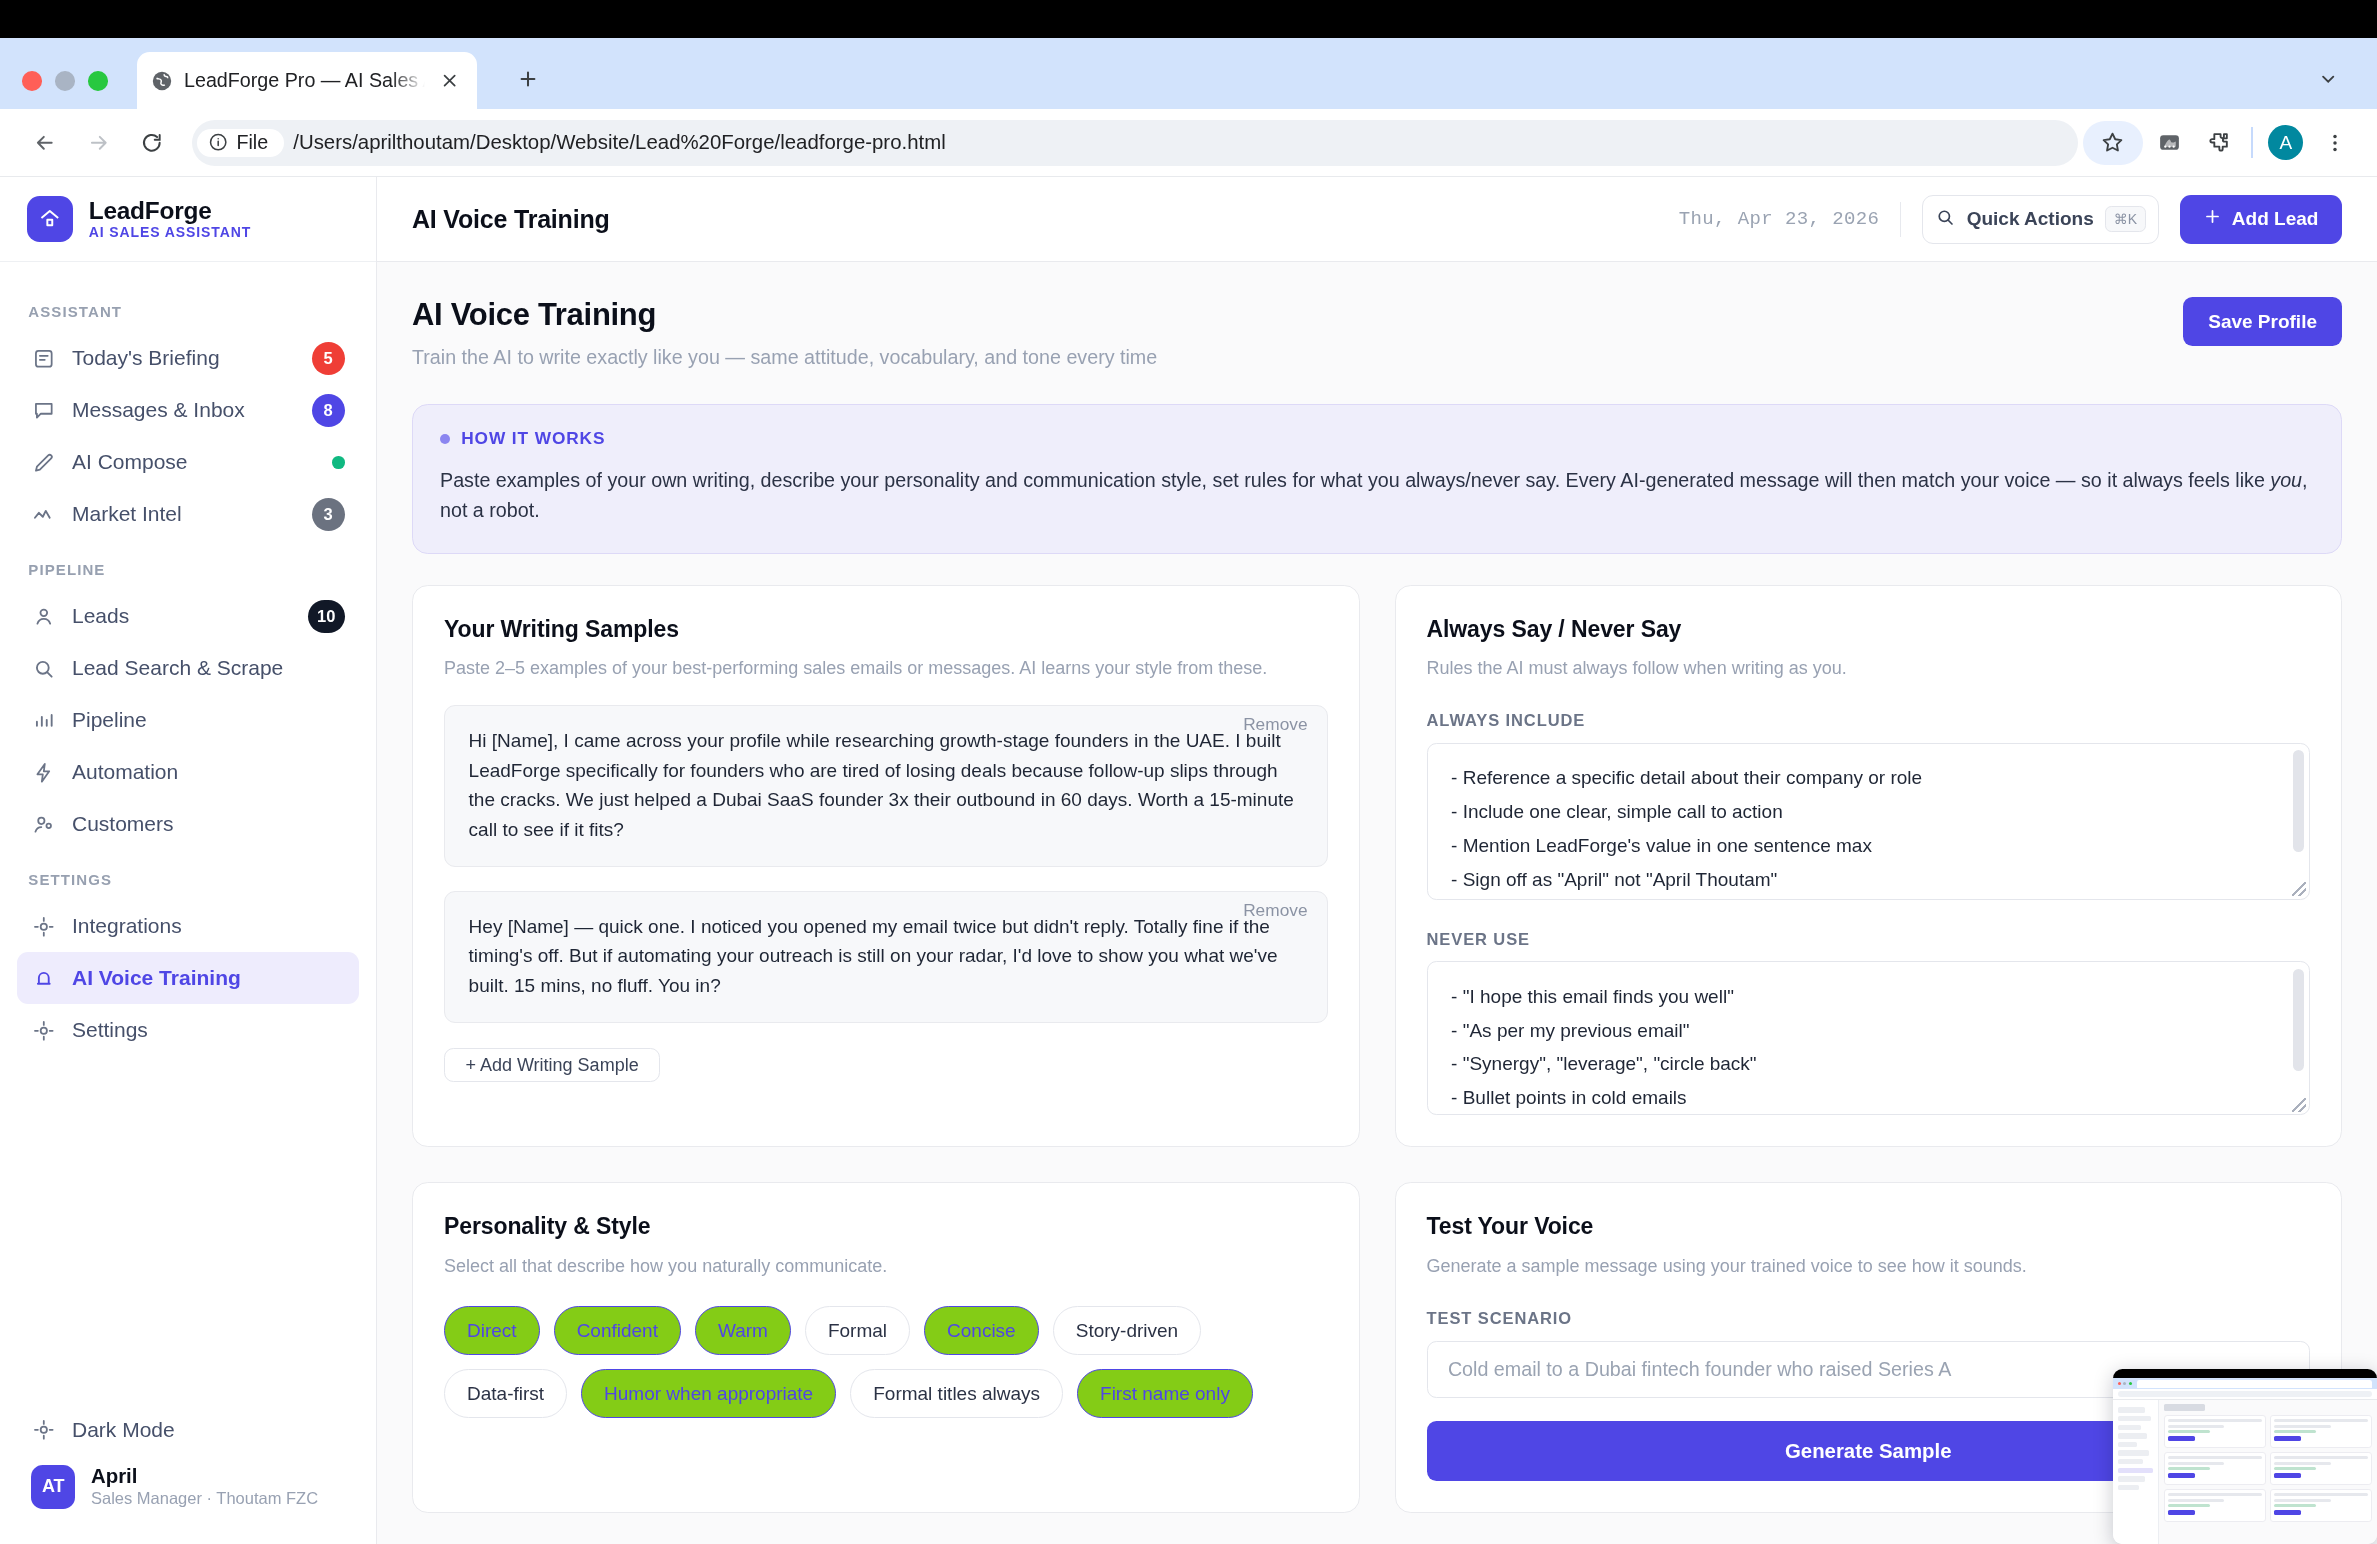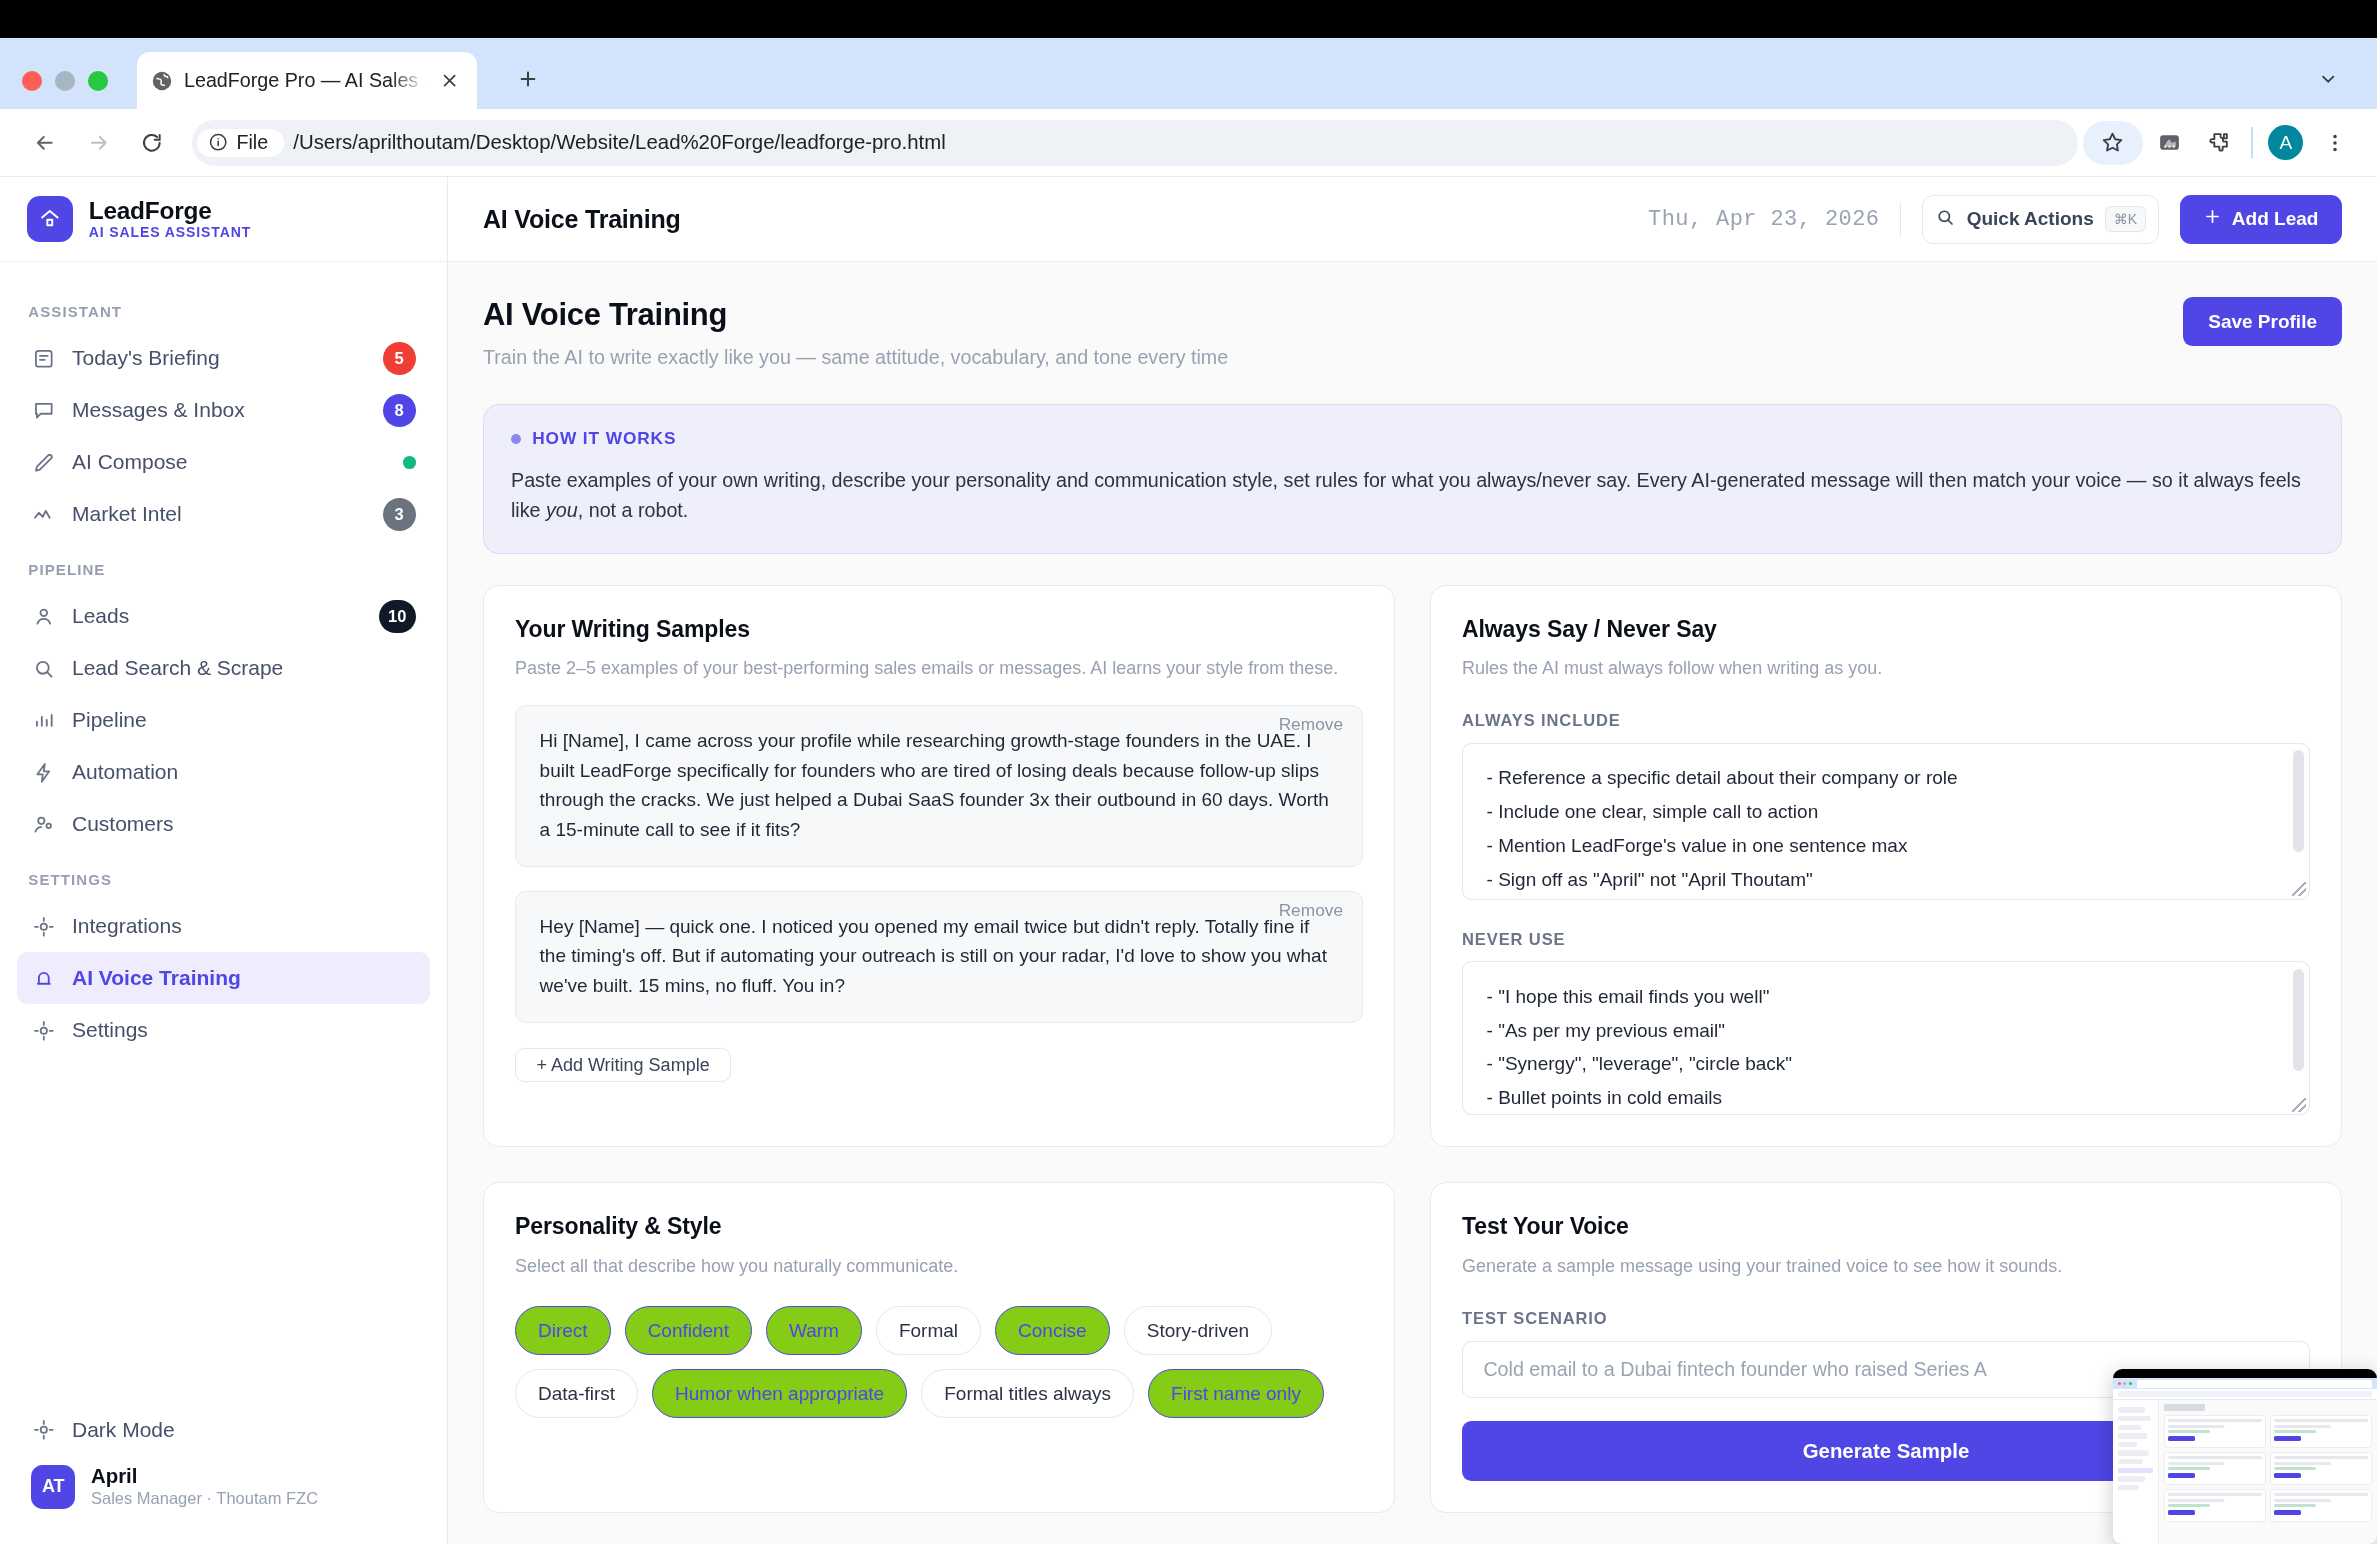--- a/index.html
+++ b/index.html
@@ -69,21 +69,21 @@
   .avatar-circle {
     width: 35px; height: 35px; border-radius: 50%; background:#01889f; color:#fff;
     display:flex; align-items:center; justify-content:center; font-size: 19px; flex:none;
   }
 
   
   .app { flex: 1; display: flex; min-height: 0; background: #fafafb; }
 
   
   .sidebar {
-    width: 448px; flex: none; background: #ffffff;
+    width: 377px; flex: none; background: #ffffff;
     border-right: 0.8px solid #e9eaee;
     display: flex; flex-direction: column;
   }
   .brand { height: 85px; display:flex; align-items:center; gap: 15.7px; padding: 0 27px; border-bottom: 0.8px solid #eef0f3; }
   .brand-logo {
     width: 46px; height: 46px; border-radius: 12.6px; background:#4f46e5;
     display:flex; align-items:center; justify-content:center; flex:none;
   }
   .brand-name { font-size: 24.4px; font-weight: 700; color: #0b0f1a; line-height: 1.08; letter-spacing:-0.2px; }
   .brand-sub { font-size: 14px; font-weight: 700; color:#4f46e5; letter-spacing: 0.9px; }
@@ -117,21 +117,21 @@
   .user-name { font-size: 20.4px; font-weight:700; color:#0b0f1a; line-height:1.2; }
   .user-role { font-size: 16.5px; color:#98a1b2; line-height:1.25; }
 
   
   .main { flex: 1; display: flex; flex-direction: column; min-width: 0; }
   .topbar {
     height: 85px; flex:none; background:#ffffff; border-bottom: 0.8px solid #e9eaee;
     display:flex; align-items:center; padding: 0 35px; gap: 20.4px;
   }
   .topbar-title { font-size: 25px; font-weight: 700; color:#0b0f1a; flex:1; letter-spacing:-0.2px; }
-  .topbar-date { font-size: 22px; color:#9aa3b2; font-family: "Liberation Mono", monospace; letter-spacing: 0.4px; }
+  .topbar-date { font-size: 19px; color:#9aa3b2; font-family: "Liberation Mono", monospace; letter-spacing: 0.4px; }
   .vsep { width: 1.6px; height: 35px; background:#e7e9ee; }
   .quick-actions {
     height: 49px; border:0.8px solid #e4e6ec; border-radius: 11px; background:#fff;
     display:flex; align-items:center; gap: 11px; padding: 0 12.6px;
   }
   .qa-label { font-size: 19px; font-weight: 700; color:#3b4458; }
   .kbd {
     border:0.8px solid #e4e6ec; border-radius: 6.3px; background:#f7f8fa; color:#8b93a4;
     font-size: 14px; padding: 3.9px 7.9px; font-family: "Liberation Sans", sans-serif;
   }

